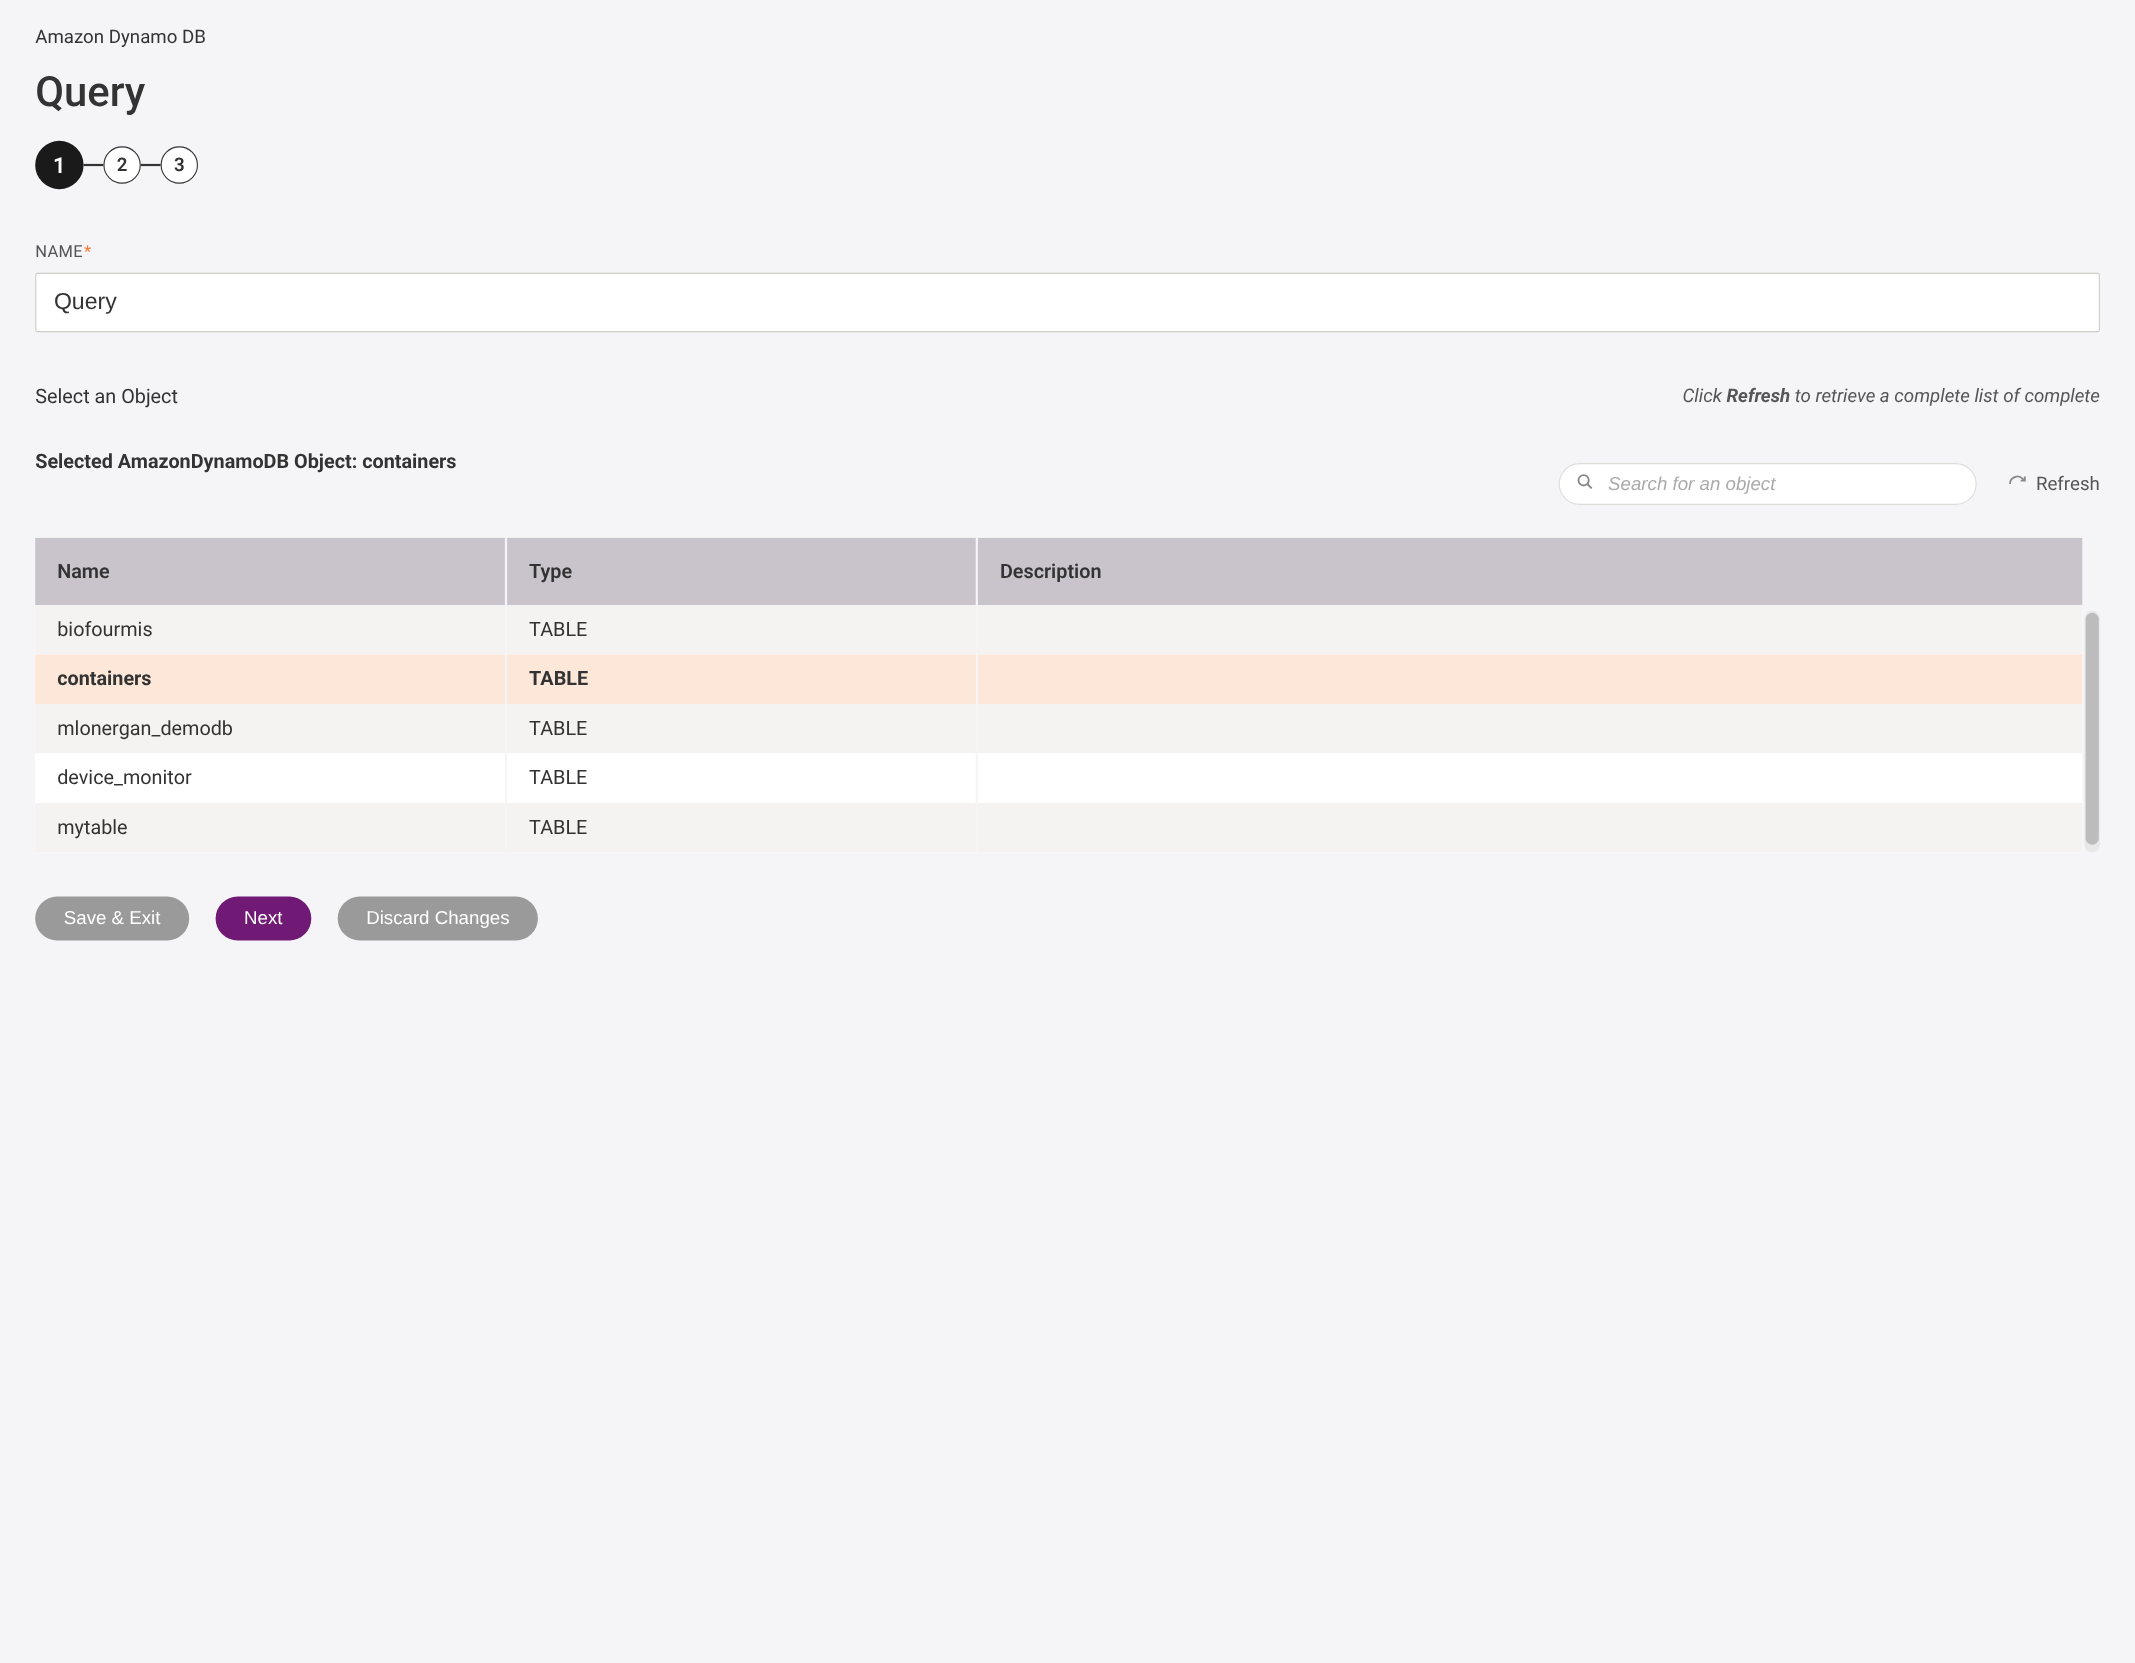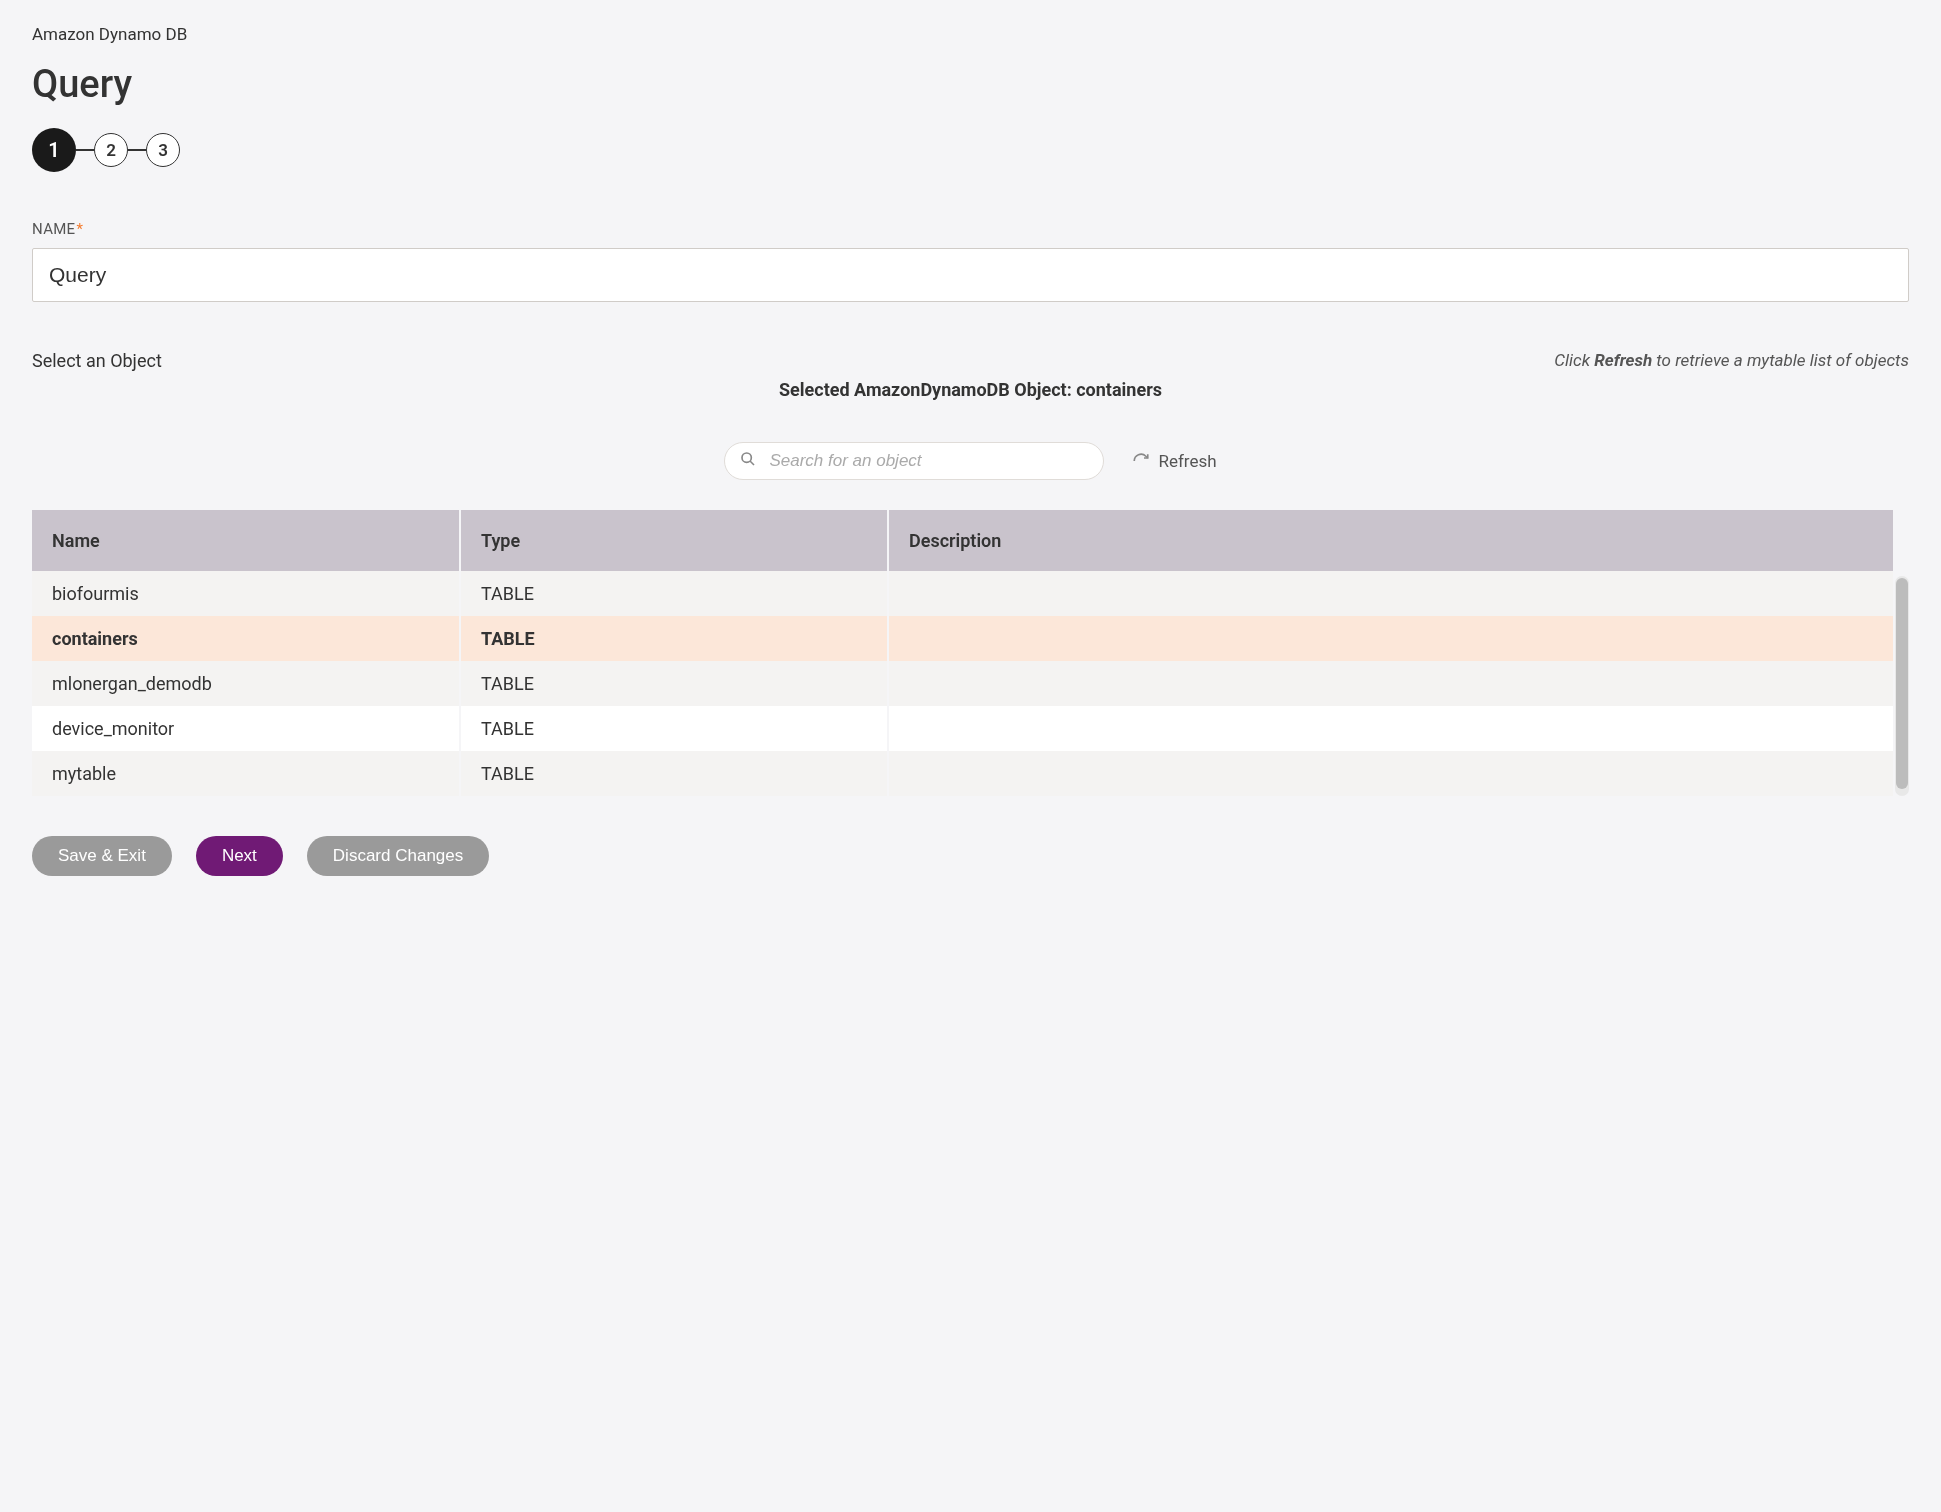--- a/index.html
+++ b/index.html
@@ -96,21 +96,20 @@
     }
     .hint-text .bold {
       font-weight: 700;
     }
     .selected-row {
       display: flex;
       align-items: center;
       justify-content: space-between;
       margin-bottom: 30px;
       margin-top: 6px;
-      flex-direction: column;
     }
     .selected-object {
       font-size: 18px;
       font-weight: 700;
       color: #333;
     }
     .search-refresh-group {
       display: flex;
       align-items: center;
       gap: 28px;
@@ -258,21 +257,21 @@
 </div>
 
 <div class="field-label">
   <span>NAME</span><span class="required">*</span>
 </div>
 <input class="text-input" type="text" value="Query" style="">
 
 <div class="object-section-header">
   <div class="select-label">Select an Object</div>
   <div class="hint-text">
-    <span>Click </span><span class="bold">Refresh</span><span> to retrieve a mytable list of objects</span>
+    <span>Click </span><span class="bold">Refresh</span><span> to retrieve a complete list of complete</span>
   </div>
 </div>
 
 <div class="selected-row">
   <div class="selected-object">Selected AmazonDynamoDB Object: containers</div>
   <div class="search-refresh-group">
     <div class="search-wrap">
       <span class="search-icon">
         <svg width="16" height="16" viewBox="0 0 24 24" fill="none" stroke="currentColor" stroke-width="2.5">
             <circle cx="10" cy="10" r="7"></circle>

